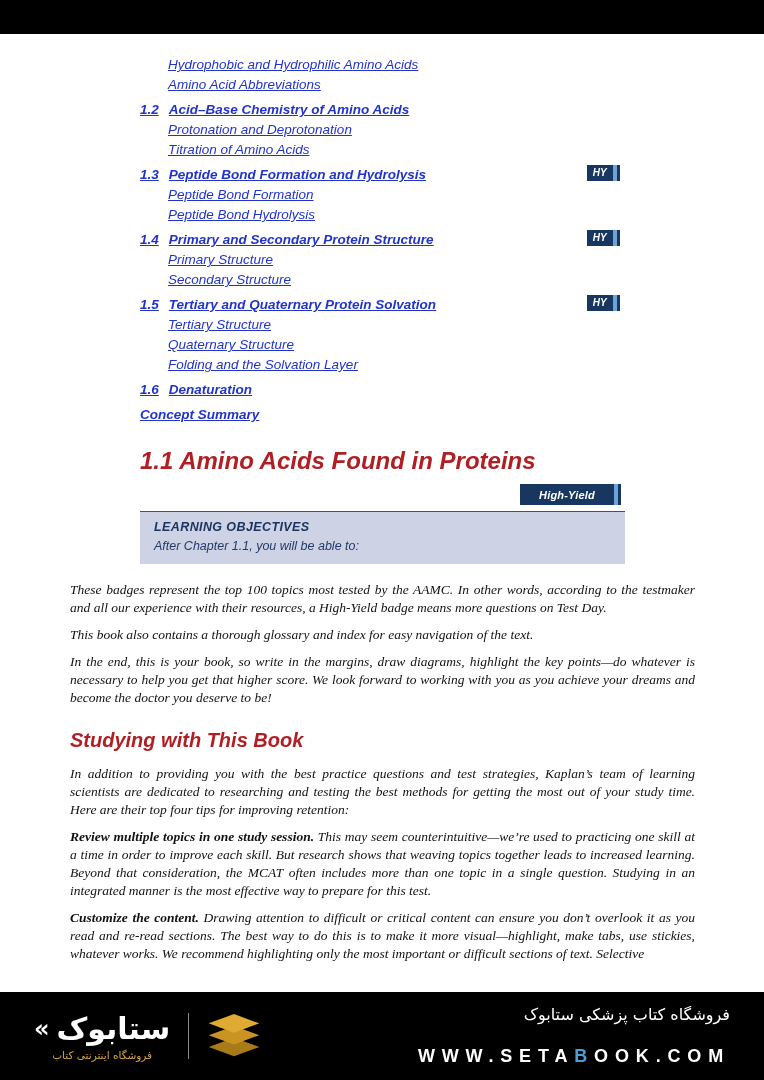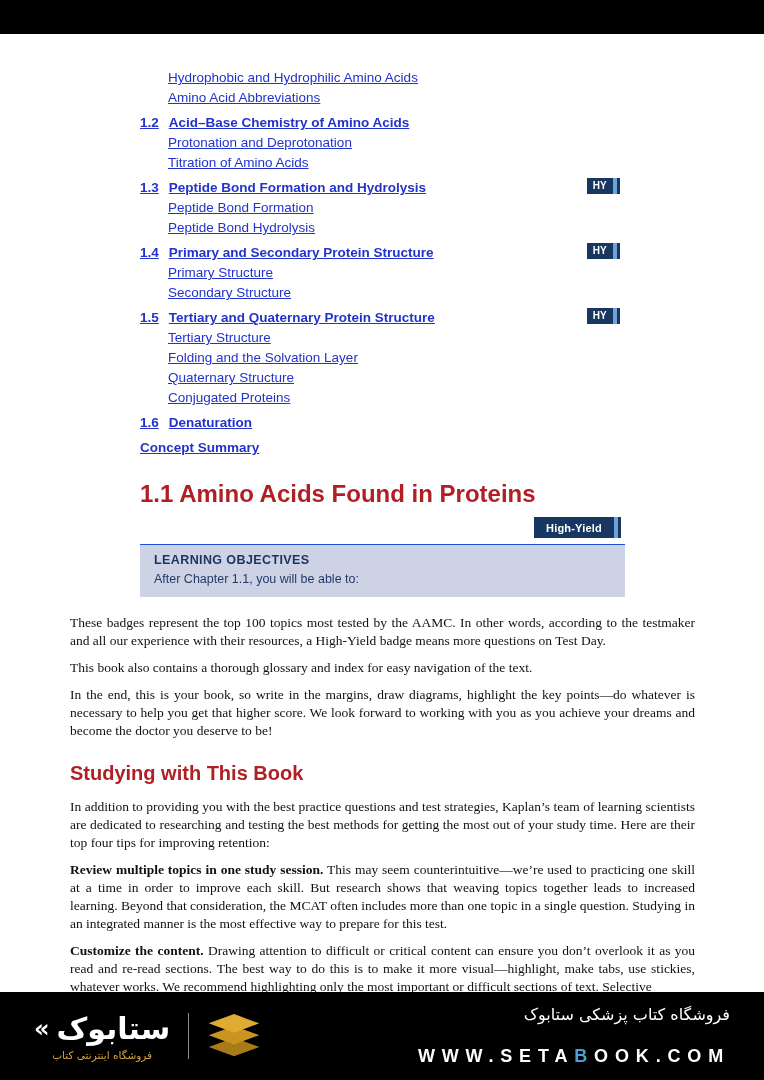--- a/index.html
+++ b/index.html
@@ -2,42 +2,42 @@
 <html><head>
 <meta charset="utf-8">
 <style>
   * { margin:0; padding:0; box-sizing:border-box; }
   html,body { background:#e9e9e9; }
   .page {
     width:764px; height:1080px; position:relative; background:#ffffff;
     font-family:"Liberation Sans", sans-serif; overflow:hidden; margin:0 auto;
   }
   .top-bar { position:absolute; top:0; left:0; right:0; height:34px; background:#000000; }
-  .content { position:absolute; top:41px; left:0; right:0; }
+  .content { position:absolute; top:28px; left:0; right:0;font-style:italic; }
 
   
   .toc { margin:30px 0 0 140px; width:480px; font-size:13.5px; }
   .toc-row { position:relative; margin-bottom:6px; line-height:14px; }
   .toc-row.gap { margin-top:11px; }
   .toc-row.sub { margin-left:28px; }
   a.toc-link { color:#2233cc; text-decoration:underline; cursor:pointer; }
   .toc-row.sec a.toc-link { font-weight:bold; }
   a.toc-link.num { margin-right:10px; }
 
   
   .hy-badge { display:inline-flex; height:16px; }
   .toc-row .hy-badge { position:absolute; right:0; top:-3px; }
   .hy-label {
     background:#173760; color:#ffffff; font-weight:bold; font-size:10px;
     padding:0 6px; display:flex; align-items:center; letter-spacing:.2px;
   }
   .hy-stripe { width:4px; background:#6ea3d8; }
   .hy-tail { width:3px; background:#173760; }
   .hy-badge.big { height:21px; }
-  .hy-badge.big .hy-label { font-size:11px; padding:0 12px; }
+  .hy-badge.big .hy-label { font-size:11px; padding:0 19px; }
 
   
   .section-heading { margin:25px 0 0 140px; color:#b01f24; font-size:24px; font-weight:bold; }
   .hy-row { margin:9px 0 6px 140px; width:485px; display:flex; justify-content:flex-end; padding-right:4px; }
   .lo-box {
     margin-left:140px; width:485px; background:#cdd3e5;
     border-top:1px solid #1d4ed8; padding:8px 14px 11px;
   }
   .lo-title { color:#1d3461; font-weight:bold; font-size:12.5px; letter-spacing:.4px; margin-bottom:5px; }
   .lo-sub { color:#233a66; font-size:12.5px; }
@@ -110,31 +110,30 @@
         <span class="hy-badge">
             <span class="hy-label">HY</span>
             <span class="hy-stripe"></span>
             <span class="hy-tail"></span>
           </span>
       </div>
       <div class="toc-row sub"><a class="toc-link">Primary Structure</a></div>
       <div class="toc-row sub"><a class="toc-link">Secondary Structure</a></div>
 
       <div class="toc-row sec gap">
-        <a class="toc-link num">1.5</a><a class="toc-link">Tertiary and Quaternary Protein Structure</a>
+        <a class="toc-link num">1.5</a><a class="toc-link">Tertiary and Quaternary Protein Solvation</a>
         <span class="hy-badge">
             <span class="hy-label">HY</span>
             <span class="hy-stripe"></span>
             <span class="hy-tail"></span>
           </span>
       </div>
       <div class="toc-row sub"><a class="toc-link">Tertiary Structure</a></div>
+      <div class="toc-row sub"><a class="toc-link">Quaternary Structure</a></div>
       <div class="toc-row sub"><a class="toc-link">Folding and the Solvation Layer</a></div>
-      <div class="toc-row sub"><a class="toc-link">Quaternary Structure</a></div>
-      <div class="toc-row sub"><a class="toc-link">Conjugated Proteins</a></div>
 
       <div class="toc-row sec gap">
         <a class="toc-link num">1.6</a><a class="toc-link">Denaturation</a>
       </div>
 
       <div class="toc-row sec gap">
         <a class="toc-link">Concept Summary</a>
       </div>
     </div>
 

